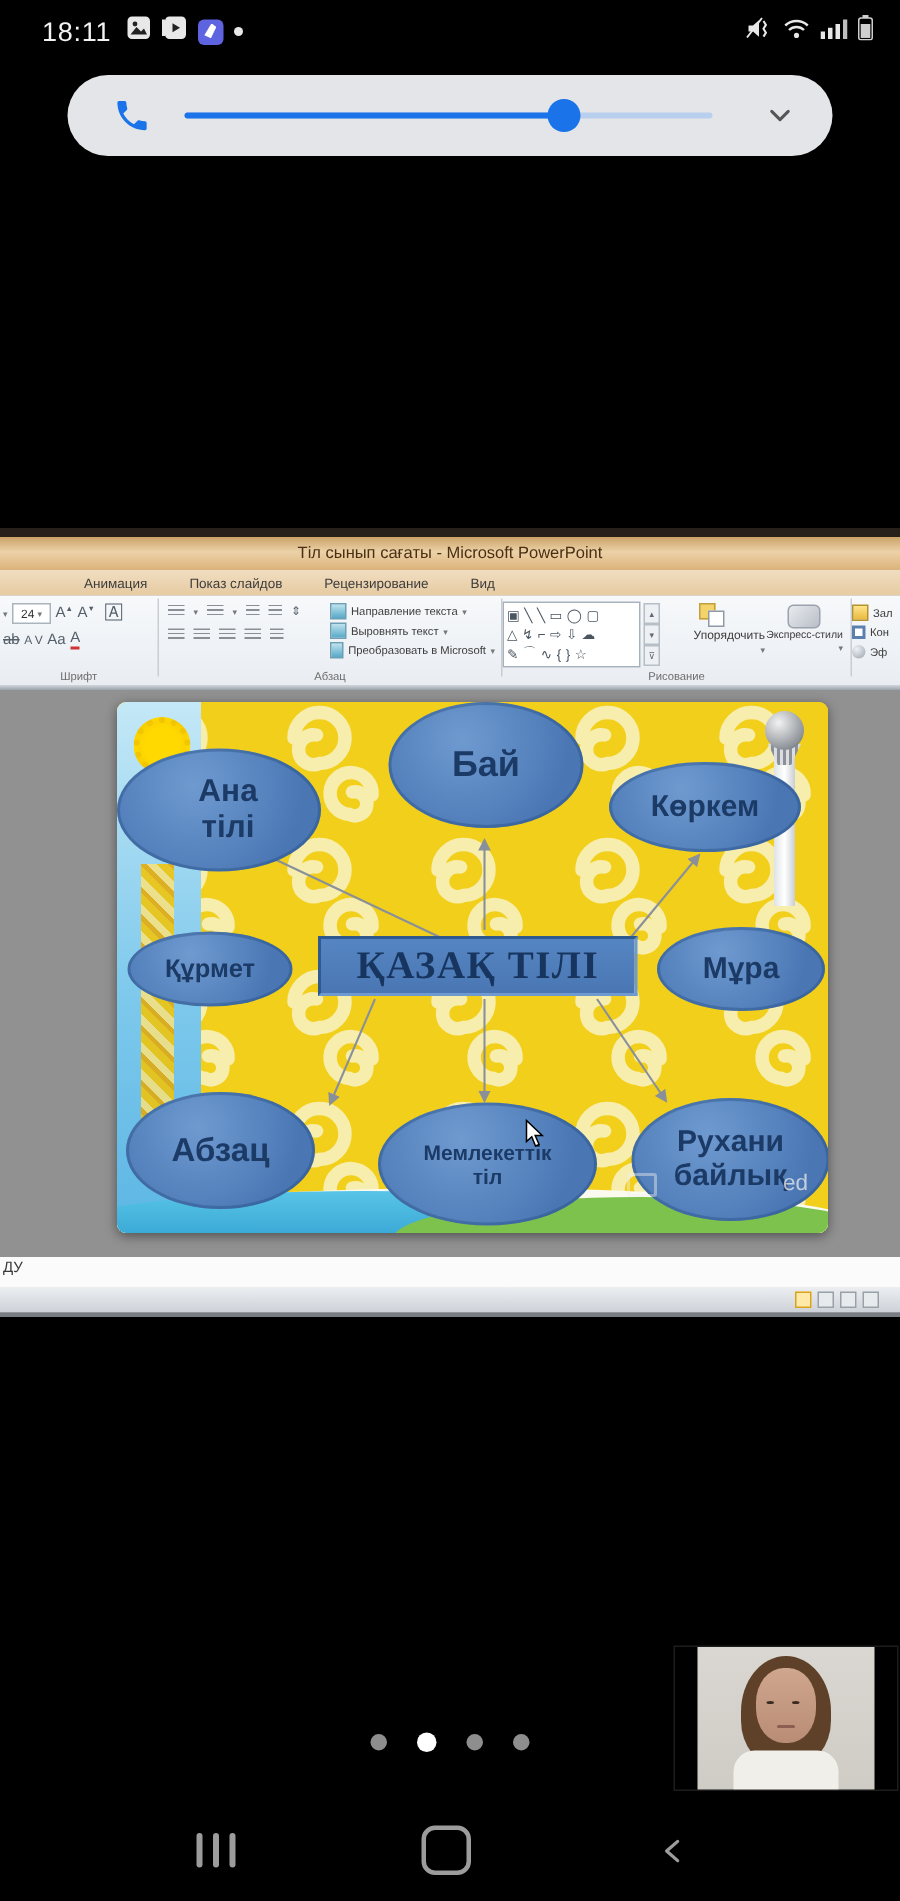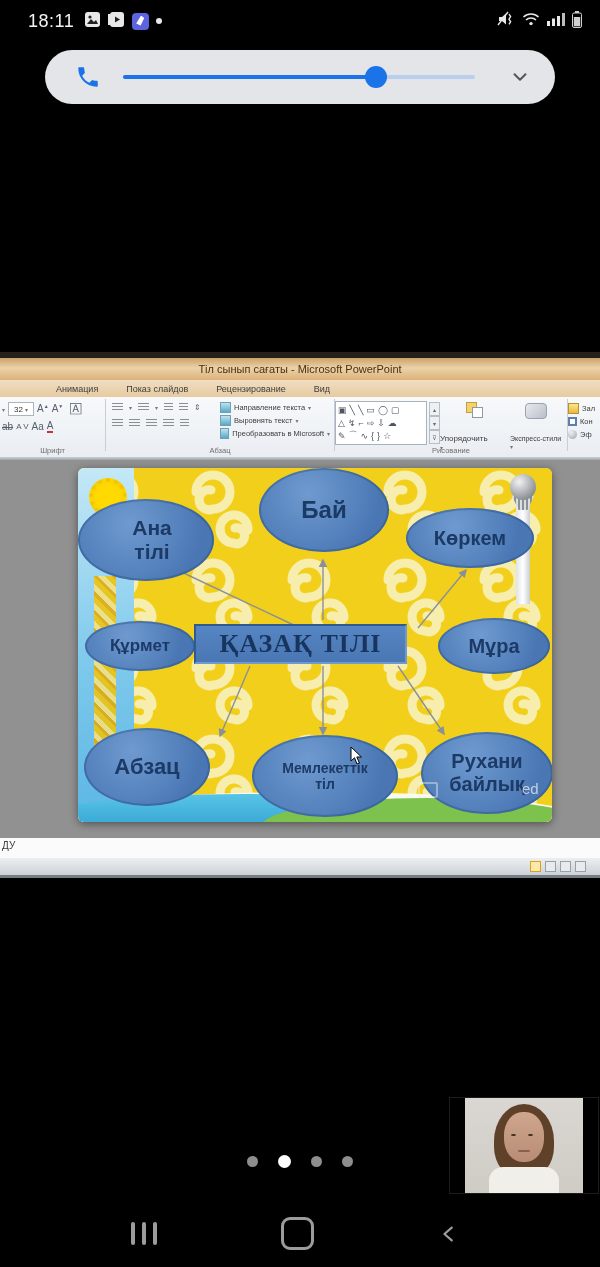--- a/index.html
+++ b/index.html
@@ -59,21 +59,21 @@
   .shape-row span{font-size:9px;color:#4a5560;cursor:pointer;}
   .shapes-arrows{display:flex;flex-direction:column;justify-content:space-between;
       height:42px;margin:5px 0 0 2px;font-size:6px;color:#667;}
   .arr-btn{width:9px;height:12px;border:1px solid #b6bec6;background:#eef1f4;
       display:flex;align-items:center;justify-content:center;cursor:pointer;}
   .arrange-ic{position:relative;width:18px;height:16px;margin:5px auto 0;}
   .arrange-ic .b1{position:absolute;left:0;top:0;width:9px;height:9px;background:#f3d36a;border:1px solid #c2a040;}
   .arrange-ic .b2{position:absolute;right:1px;bottom:0;width:9px;height:9px;background:#fff;border:1px solid #8e99a5;}
   .styles-ic{width:20px;height:14px;margin:6px auto 0;border-radius:4px;
       background:linear-gradient(135deg,#e8eaee,#b9bfc8);border:1px solid #9aa2ad;}
-  .btn-cap{font-size:8px;color:#3c3c3c;text-align:left;margin-top:16px;white-space:nowrap;}
+  .btn-cap{font-size:8px;color:#3c3c3c;text-align:right;margin-top:1px;white-space:nowrap;}
   .btn-cap .mini-arrow{display:block;margin-top:1px;}
   .rright-row{display:flex;align-items:center;gap:3px;height:13px;}
   .rr-ic1{width:9px;height:9px;background:linear-gradient(#ffe48a,#e8b93e);border:1px solid #b5912f;}
   .rr-ic2{width:9px;height:9px;border:2px solid #5b7fae;box-sizing:border-box;background:#fff;}
   .rr-ic3{width:9px;height:9px;border-radius:50%;background:radial-gradient(circle at 35% 30%,#eef1f5,#9aa3ad);}
   .rr-txt{font-size:7.5px;color:#3c3c3c;}
 
   .ppt-doc{position:relative;height:378px;background:#919191;}
   .ppt-notes{height:20px;background:#fbfbfb;font-size:10px;color:#3a3a3a;
       display:flex;align-items:flex-start;padding:2px 0 0 2px;box-sizing:border-box;}
@@ -228,21 +228,21 @@
     <span class="ppt-tab">Рецензирование</span>
     <span class="ppt-tab">Вид</span>
   </div>
 
   <div class="ppt-ribbon">
 
     <div class="rb-group" style="width:105px;">
       <div class="rb-row" style="margin:5px 0 0 2px;">
         <span class="mini-arrow">▾</span>
         <span class="fs-box">
-          <span>32</span>
+          <span>24</span>
           <span class="mini-arrow">▾</span>
           </span>
         <span class="rb-glyph">A<sup style="font-size:5px;">▲</sup></span>
         <span class="rb-glyph">A<sup style="font-size:5px;">▼</sup></span>
         <span class="rb-glyph" style="margin-left:4px;">🄰</span>
       </div>
       <div class="rb-row" style="margin:5px 0 0 2px;">
         <span class="rb-glyph"><s>ab</s></span>
         <span class="rb-glyph" style="font-size:8px;">A V</span>
         <span class="rb-glyph">Aa</span>
@@ -424,21 +424,21 @@
       </div>
       <div class="oval" style="left:174px;top:267px;width:146px;height:82px;font-size:14px;">
         <span>Мемлекеттік</span>
         <span>тіл</span>
       </div>
       <div class="oval" style="left:343px;top:264px;width:132px;height:82px;font-size:20px;">
         <span>Рухани</span>
         <span>байлық</span>
       </div>
 
-      <div class="title-rect" style="left:116px;top:156px;width:213px;height:40px;font-size:26px;">ҚАЗАҚ ТІЛІ</div>
+      <div class="title-rect" style="left:134px;top:156px;width:213px;height:40px;font-size:26px;">ҚАЗАҚ ТІЛІ</div>
 
       <svg class="cursor" style="left:272px;top:278px;" width="14" height="20" viewBox="0 0 14 20">
         <path d="M1 1 L1 15 L4.5 11.8 L7 18 L9.4 17 L6.8 11 L11.5 11 Z" fill="#fff" stroke="#000" stroke-width="1"></path>
       </svg>
 
       <span class="watermark-ic"></span>
       <span class="watermark-txt">ed</span>
     </div>
   </div>
 

